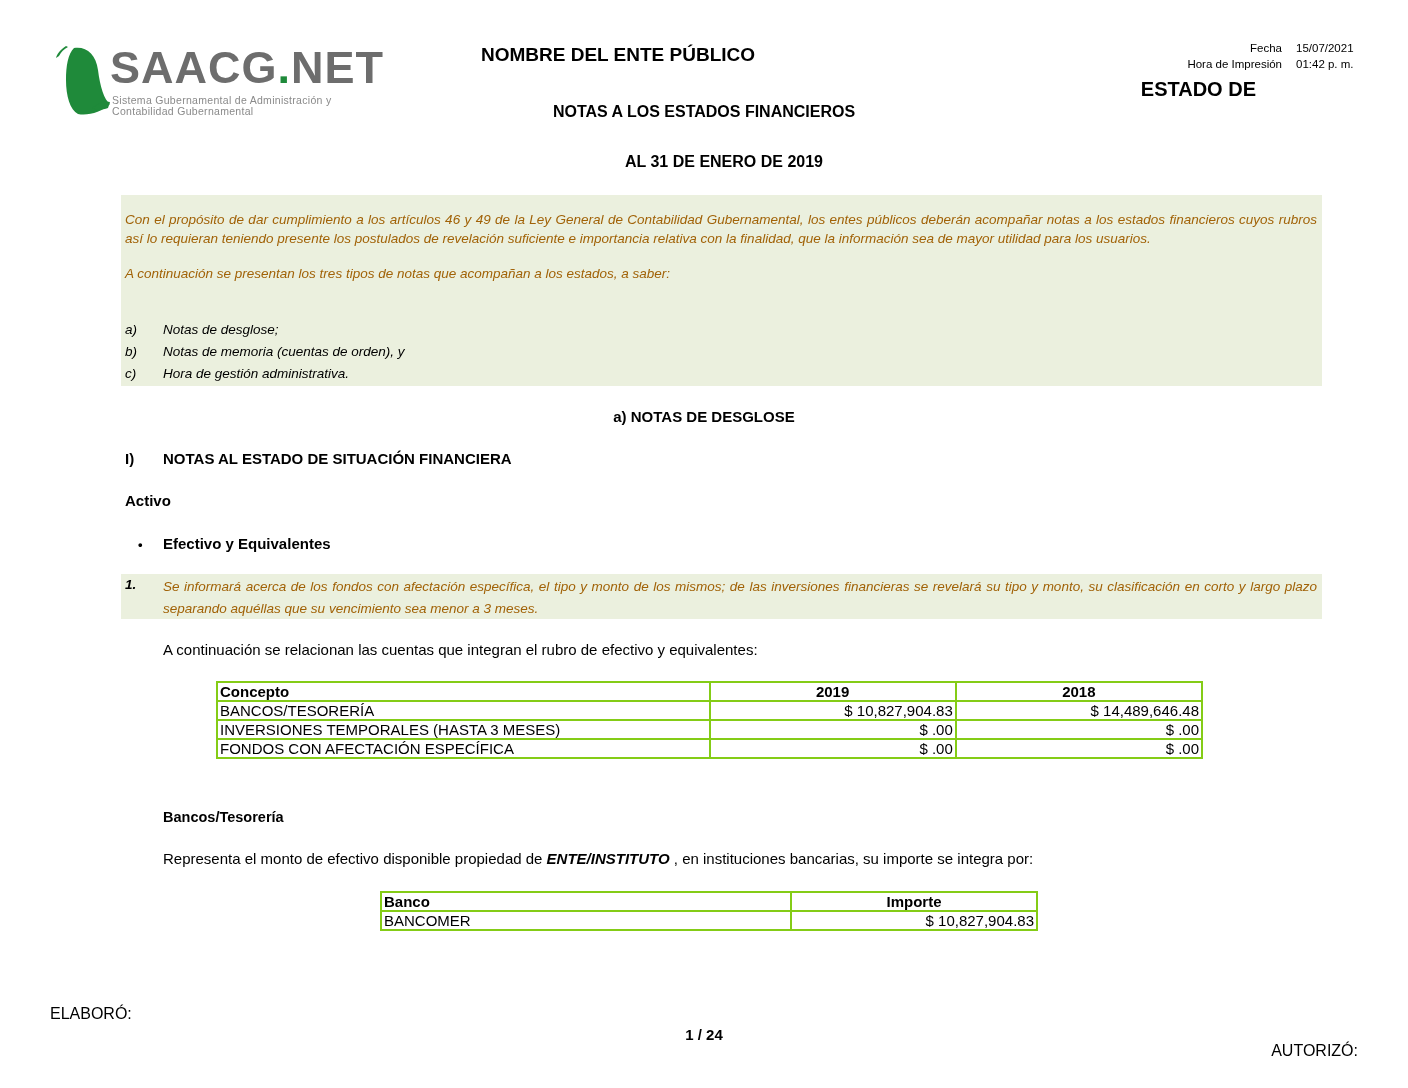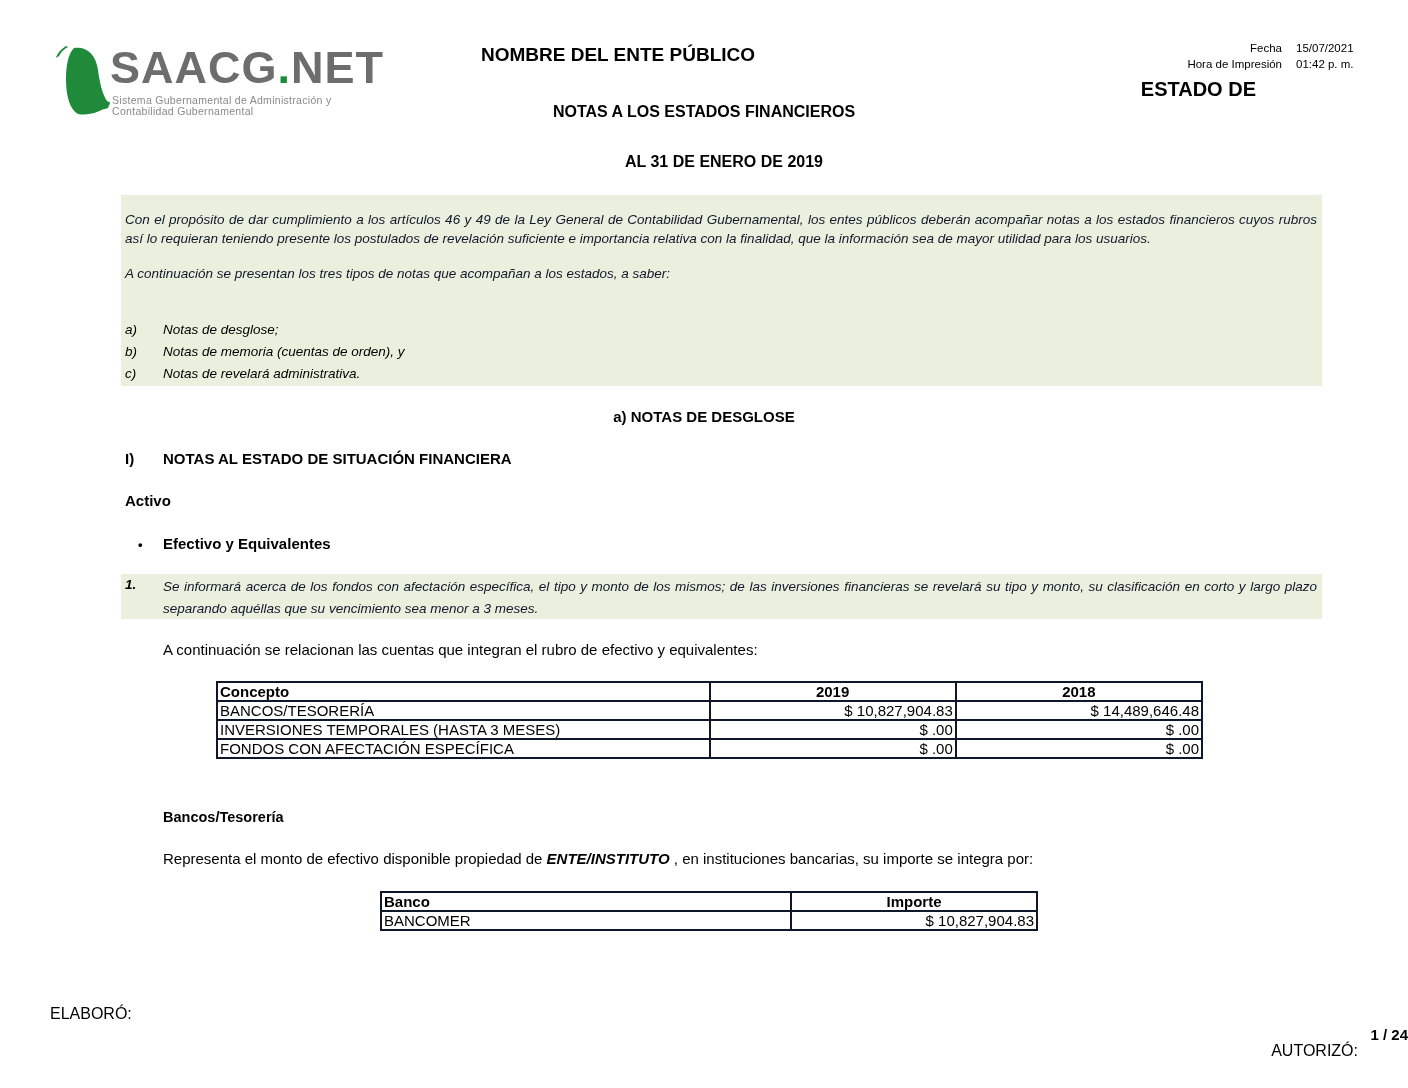--- a/index.html
+++ b/index.html
@@ -30,21 +30,21 @@
   .title-date { left: 0; width: 1408px; top: 153px; text-align: center; font-size: 16px; font-weight: bold; padding-left: 20px; }
 
   .meta { right: 50px; top: 40px; font-size: 11.5px; line-height: 16px; }
   .meta-row { display: flex; justify-content: flex-end; gap: 14px; }
   .meta-label { text-align: right; }
   .meta-val { width: 62px; text-align: left; }
 
   
   .greenbox { background: #ebf0de; left: 121px; width: 1201px; }
   .intro { top: 195px; height: 191px; }
-  .italic { font-style: italic; font-size: 13.5px; color: #0f172a; }
+  .italic { font-style: italic; font-size: 13.5px; color: #a16207; }
   .intro-p1 { left: 125px; top: 210px; width: 1192px; line-height: 19px; text-align: justify; text-align-last: left; }
   .intro-p2 { left: 125px; top: 266px; }
   .list-item { left: 125px; font-style: italic; font-size: 13.5px; }
   .list-item .marker { display: inline-block; width: 38px; }
 
   .section-a { left: 0; width: 1408px; top: 408px; text-align: center; font-size: 15px; font-weight: bold; }
   .sec-I { left: 125px; top: 450px; font-size: 15px; font-weight: bold; }
   .sec-I .marker { display: inline-block; width: 38px; }
   .activo { left: 125px; top: 492px; font-size: 15px; font-weight: bold; }
   .bullet-item { left: 138px; top: 535px; font-size: 15px; font-weight: bold; }
@@ -52,42 +52,42 @@
 
   .note1 { top: 574px; height: 45px; }
   .note1-num { left: 125px; top: 577px; font-weight: bold; font-style: italic; font-size: 13.5px; }
   .note1-text { left: 163px; top: 576px; width: 1154px; line-height: 22px; text-align: justify; text-align-last: left; }
 
   .plain { font-size: 15px; }
   .intro-table-text { left: 163px; top: 641px; }
 
   
   table.grid { border-collapse: collapse; font-size: 15px; }
-  table.grid td { border: 2px solid #0f172a; padding: 0 2px; height: 17px; line-height: 17px; white-space: nowrap; margin-left: 32px; }
+  table.grid td { border: 2px solid #84cc16; padding: 0 2px; height: 17px; line-height: 17px; white-space: nowrap; margin-left: 32px; }
   .t1 { left: 216px; top: 681px; width: 987px; }
   .t1 col.c1 { width: 492px; }
   .t1 col.c2 { width: 246px; }
   .t1 col.c3 { width: 246px; }
   .th { font-weight: bold; }
   .center { text-align: center; }
   .right { text-align: right; }
   .bold { font-weight: bold; }
   .sumcell { display: flex; justify-content: space-between; font-weight: bold; padding-right: 4px; }
 
   .bancos-title { left: 163px; top: 809px; font-size: 14.5px; font-weight: bold; }
   .bancos-text { left: 163px; top: 850px; }
   .bancos-text .em { font-weight: bold; font-style: italic; }
 
   .t2 { left: 380px; top: 891px; width: 658px; }
   .t2 col.c1 { width: 410px; }
   .t2 col.c2 { width: 246px; }
 
   .elaboro { left: 50px; top: 1005px; font-size: 16px; }
   .autorizo { right: 50px; top: 1042px; font-size: 16px; }
-  .pagenum { left: 0; width: 1408px; top: 1026px; text-align: right; font-size: 15px; font-weight: bold; }
+  .pagenum { left: 0; width: 1408px; top: 1026px; text-align: center; font-size: 15px; font-weight: bold; }
 </style>
 </head>
 <body>
 
 <div class="abs logo">
   <svg class="logo-leaf" viewBox="0 0 60 78">
     <path d="M14 6 C 8 10, 5 14, 4 18 L 7 16 C 9 12, 12 9, 16 7 Z" fill="#1f8a3a"></path>
     <path d="M22 8 C 34 6, 44 14, 46 30 C 48 46, 52 60, 58 64 C 50 72, 36 76, 26 74 C 18 70, 14 56, 14 40 C 14 26, 16 14, 22 8 Z" fill="#1f8a3a"></path>
     <path d="M40 68 C 46 64, 52 60, 58 62 L 56 68 C 50 70, 44 70, 40 68 Z" fill="#1f8a3a"></path>
   </svg>
@@ -117,21 +117,21 @@
 <div class="abs greenbox intro"></div>
 <div class="abs italic intro-p1">Con el propósito de dar cumplimiento a los artículos 46 y 49 de la Ley General de Contabilidad Gubernamental, los entes públicos deberán acompañar notas a los estados financieros cuyos rubros así lo requieran teniendo presente los postulados de revelación suficiente e importancia relativa con la finalidad, que la información sea de mayor utilidad para los usuarios.</div>
 <div class="abs italic intro-p2">A continuación se presentan los tres tipos de notas que acompañan a los estados, a saber:</div>
 <div class="abs list-item" style="top:322px">
   <span class="marker">a)</span><span>Notas de desglose;</span>
 </div>
 <div class="abs list-item" style="top:344px">
   <span class="marker">b)</span><span>Notas de memoria (cuentas de orden), y</span>
 </div>
 <div class="abs list-item" style="top:366px">
-  <span class="marker">c)</span><span>Notas de revelará administrativa.</span>
+  <span class="marker">c)</span><span>Hora de gestión administrativa.</span>
 </div>
 
 <div class="abs section-a">a) NOTAS DE DESGLOSE</div>
 <div class="abs sec-I">
   <span class="marker">I)</span><span>NOTAS AL ESTADO DE SITUACIÓN FINANCIERA</span>
 </div>
 <div class="abs activo">Activo</div>
 <div class="abs bullet-item">
   <span class="dot">•</span><span>Efectivo y Equivalentes</span>
 </div>

